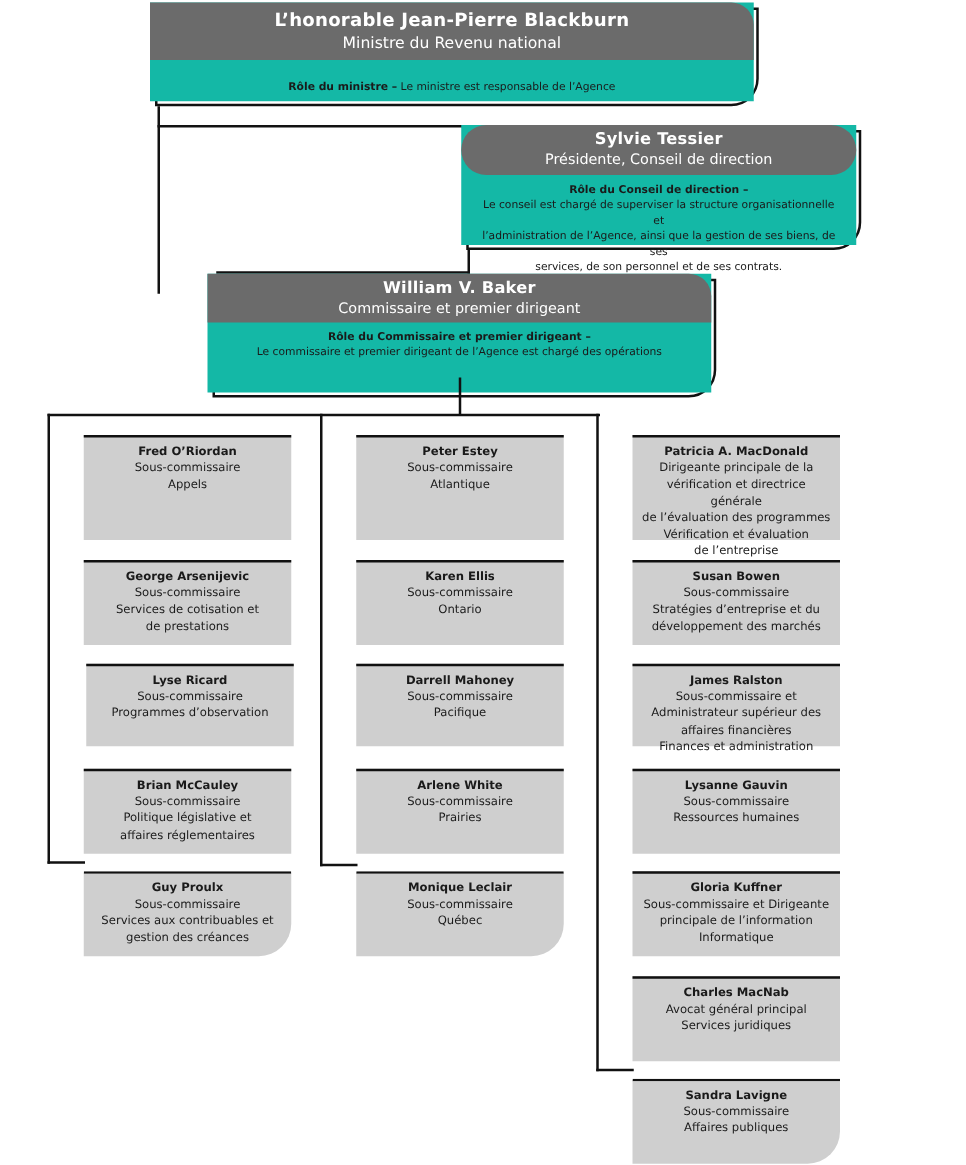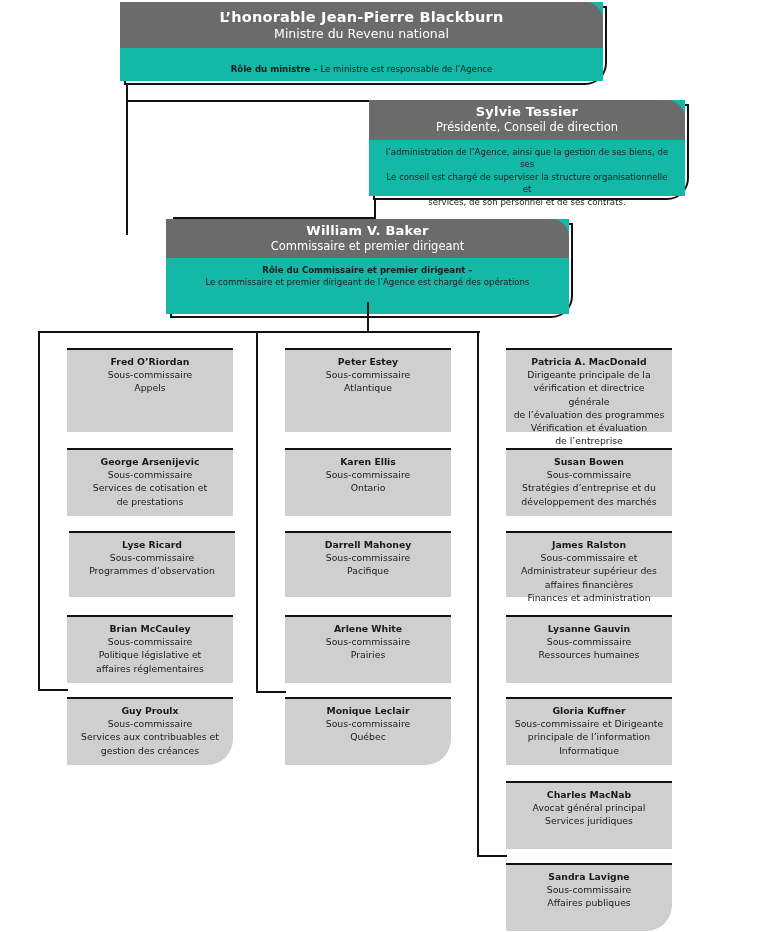--- a/index.html
+++ b/index.html
@@ -86,27 +86,28 @@
     </div>
   </div>
 
   <div class="ln" style="left:126px;top:85px;width:2.2px;height:150px;"></div>
 
   <div class="ln" style="left:126px;top:100px;width:250px;height:2.2px;"></div>
 
   <div class="exec" style="left:369px;top:100px;width:320px;height:100px;">
     <div class="shadowbox"></div>
     <div class="body">
-      <div class="hdr" style="height:40px;padding-top:4px;">
+      <div class="hdr" style="height:40px;padding-top:4px;border-radius:20px;">
         <div class="name" style="font-size:13px;">Sylvie Tessier</div>
         <div class="title" style="font-size:11.5px;">Présidente, Conseil de direction</div>
       </div>
       <div class="role" style="padding-top:6px;">
+        <div class="rtitle">Rôle du Conseil de direction –</div>
+        <div class="rtext">Le conseil est chargé de superviser la structure organisationnelle et</div>
         <div class="rtext">l’administration de l’Agence, ainsi que la gestion de ses biens, de ses</div>
-        <div class="rtext">Le conseil est chargé de superviser la structure organisationnelle et</div>
         <div class="rtext">services, de son personnel et de ses contrats.</div>
       </div>
     </div>
   </div>
 
   <div class="ln" style="left:374px;top:200px;width:2.2px;height:19px;"></div>
   <div class="ln" style="left:173px;top:217px;width:203px;height:2.2px;"></div>
 
   <div class="exec" style="left:166px;top:219px;width:407px;height:99px;">
     <div class="shadowbox"></div>

